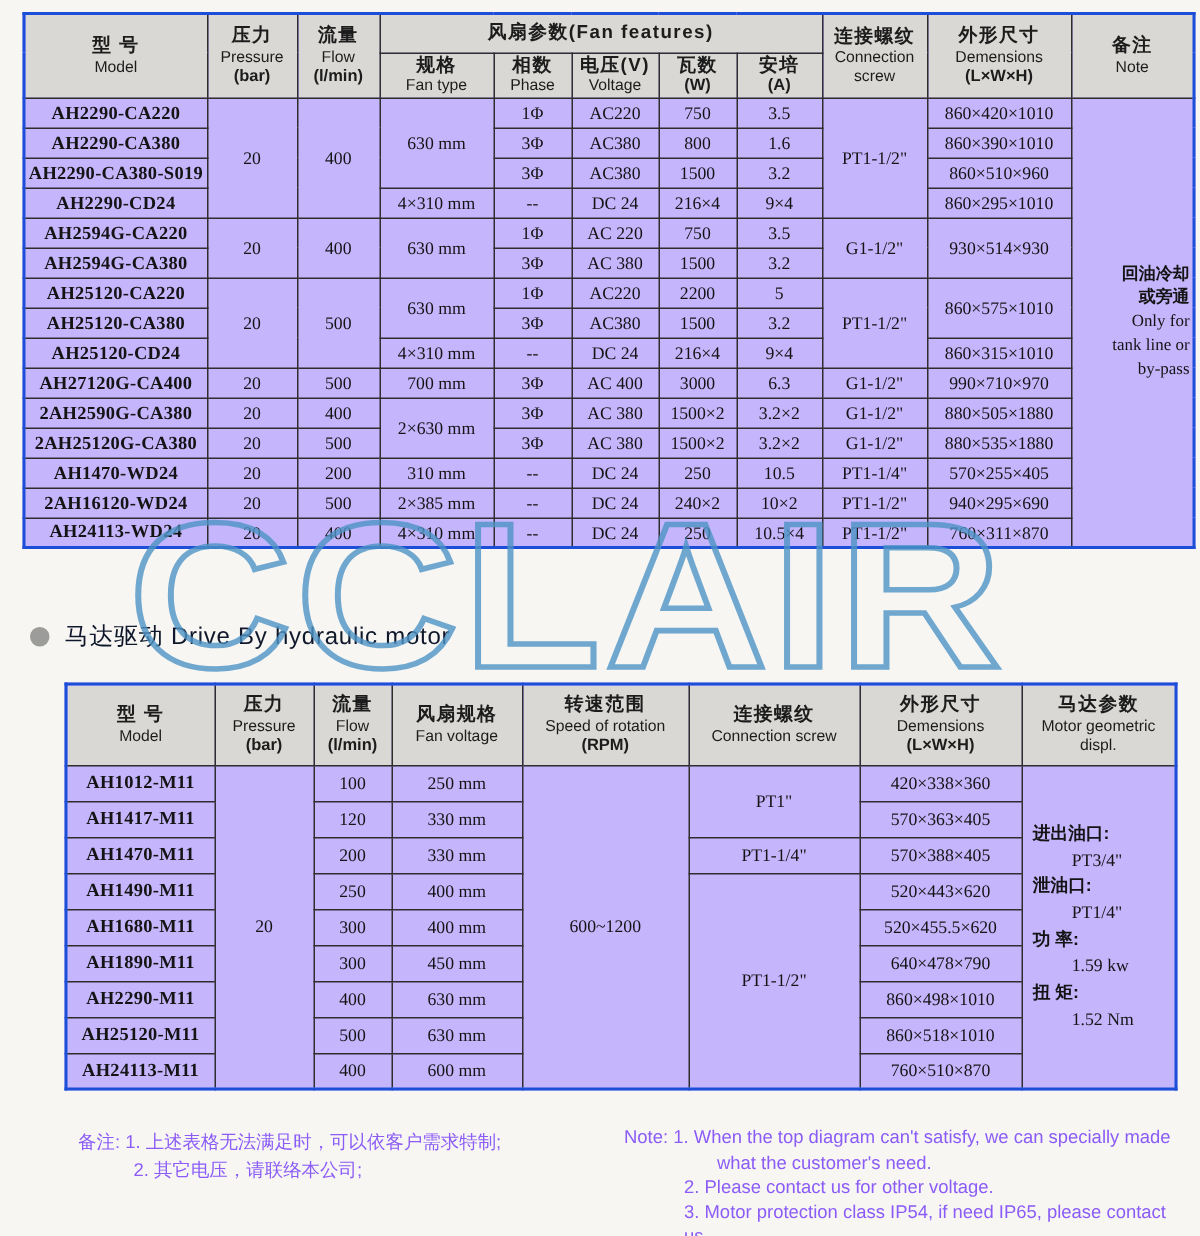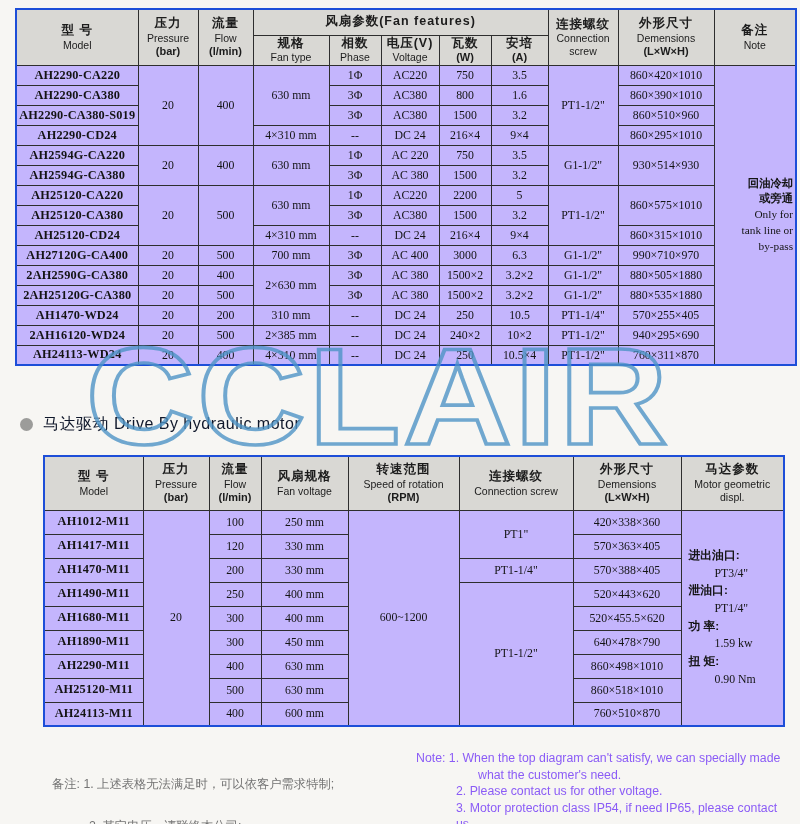--- a/index.html
+++ b/index.html
@@ -46,21 +46,21 @@
   
   .watermark{
     position:absolute;left:86px;top:322px;width:660px;height:140px;
     font-family:"Liberation Sans","DejaVu Sans",sans-serif;font-weight:bold;
     font-size:150px;line-height:1;letter-spacing:3px;
     color:transparent;-webkit-text-stroke:4px rgba(77,148,198,0.8);
     z-index:6;pointer-events:none;white-space:nowrap;transform:scaleY(.92);
   }
   
   .notes-cn{position:absolute;left:52px;top:752px;width:360px;z-index:2;}
-  .notes-cn .ncl{font-size:12.3px;line-height:19px;color:#737373;margin-top:23px;}
+  .notes-cn .ncl{font-size:12.3px;line-height:19px;color:#8b5cf6;}
   .notes-cn .ncl.ni{padding-left:37px;}
   .notes-en{position:absolute;left:416px;top:750px;width:378px;z-index:2;}
   .notes-en .nel{font-size:12.3px;line-height:16.5px;color:#8b5cf6;}
   .notes-en .nel.e1{padding-left:62px;}
   .notes-en .nel.ei{padding-left:40px;}
 </style>
 </head>
 <body>
 
 <table class="spec" id="t1">
@@ -629,21 +629,21 @@
           <div class="ln">420×338×360</div>
         </td>
         <td rowspan="9" class="d motor-c">
           <div class="ln cjk">进出油口:</div>
           <div class="ln">PT3/4"</div>
           <div class="ln cjk">泄油口:</div>
           <div class="ln">PT1/4"</div>
           <div class="ln cjk">功 率:</div>
           <div class="ln">1.59 kw</div>
           <div class="ln cjk">扭 矩:</div>
-          <div class="ln">0.90 Nm</div>
+          <div class="ln">1.52 Nm</div>
         </td>
       </tr>
       <tr>
         <td class="d model-c">
           <div class="ln">AH1417-M11</div>
         </td>
         <td class="d">
           <div class="ln">120</div>
         </td>
         <td class="d">

